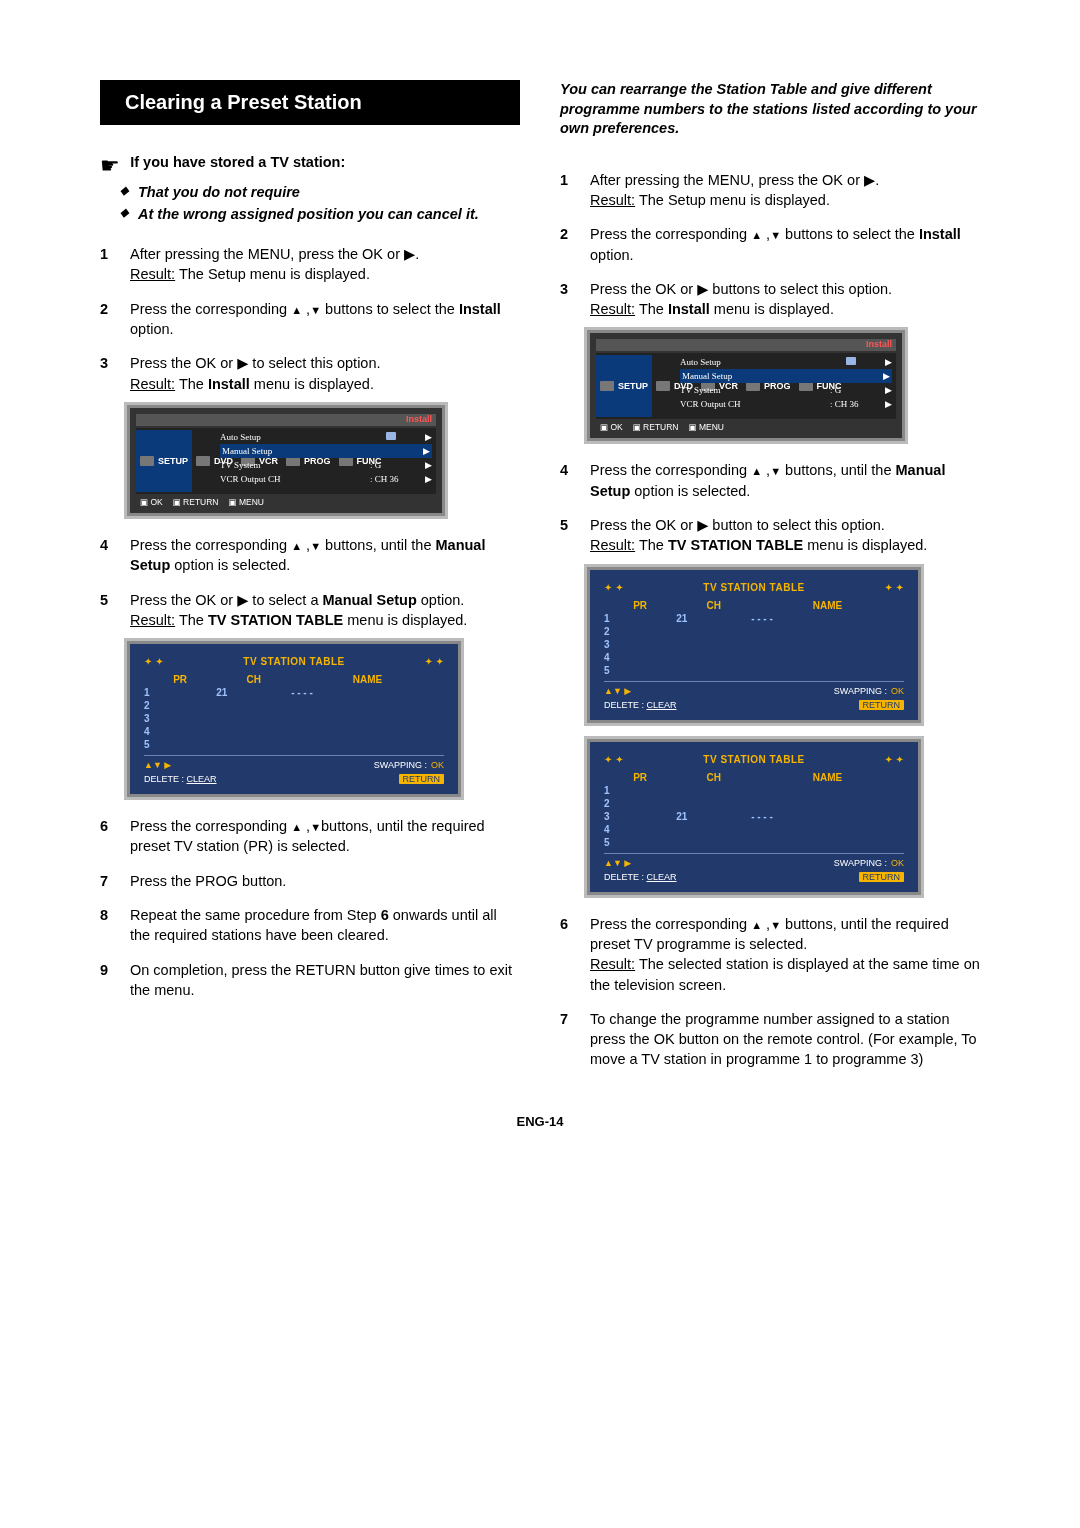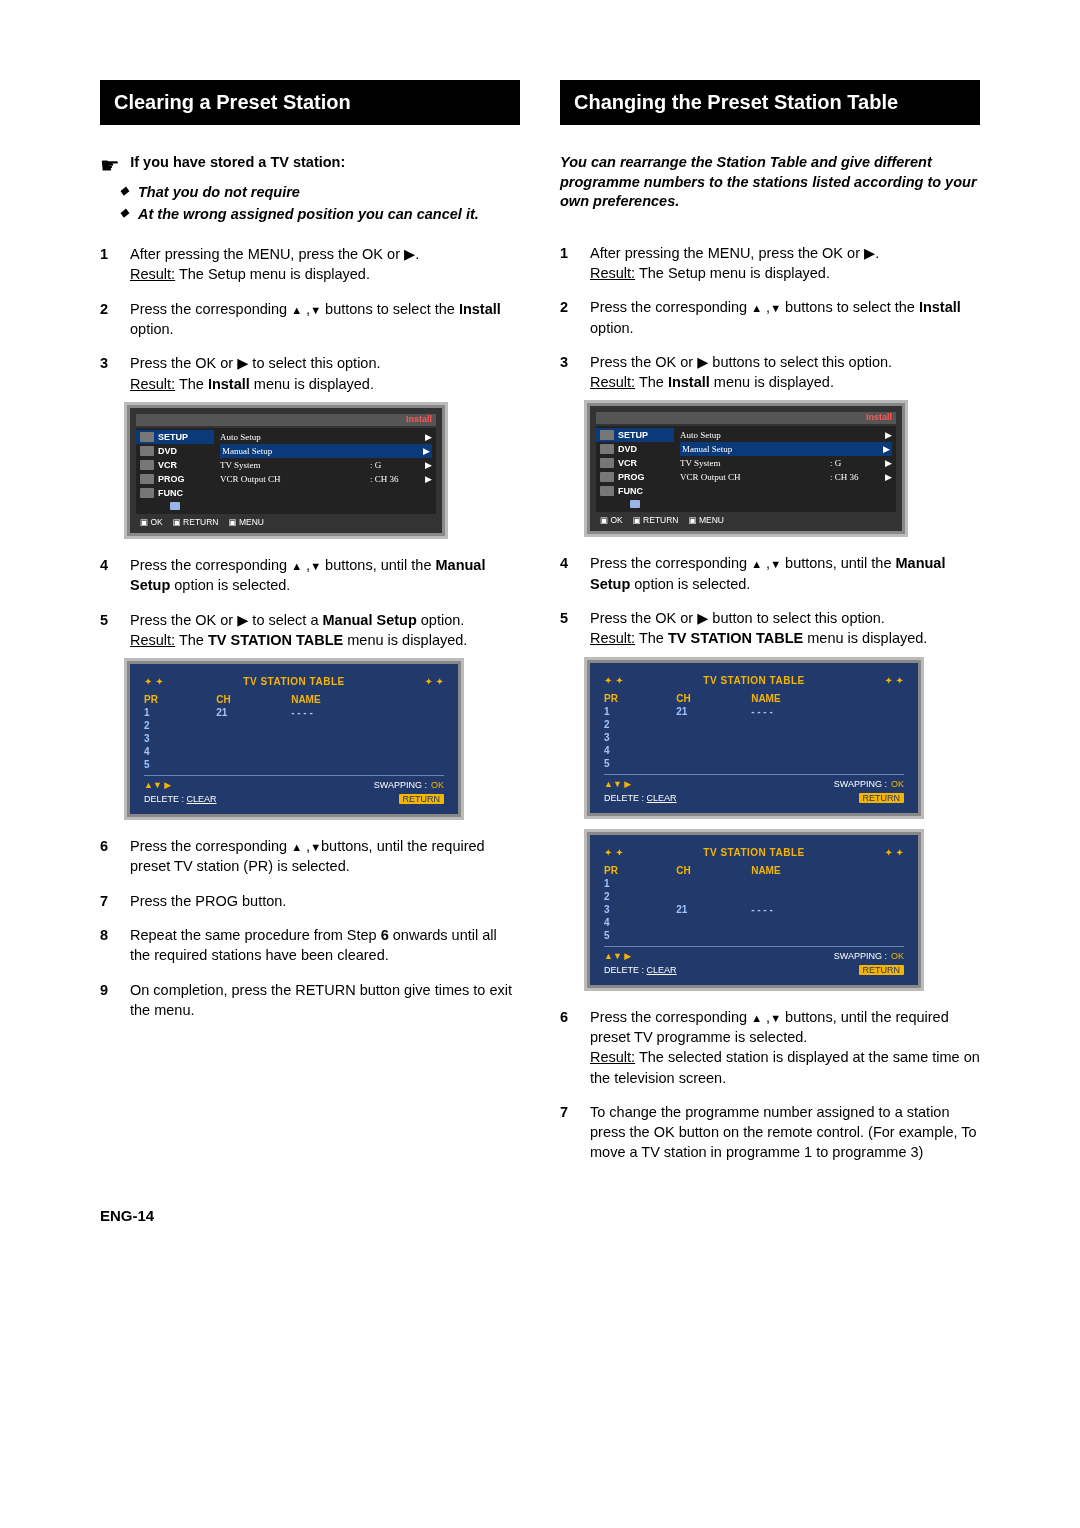--- a/index.html
+++ b/index.html
@@ -21,21 +21,21 @@
     gap: 40px;
   }
   .col {
     width: 50%;
   }
   .title-bar {
     background: #000;
     color: #fff;
     font-weight: bold;
     font-size: 20px;
-    padding: 10px 14px;
+    padding: 10px 25px;
     margin-bottom: 28px;
     line-height: 1.25;
   }
   .intro-block { margin-bottom: 20px; }
   .hand { font-size: 22px; margin-right: 6px; vertical-align: top; }
   .intro-italic { font-weight: bold; font-size: 14.5px; }
   .intro-block ul { margin: 4px 0 0 38px; padding: 0; }
   .intro-block li { list-style: none; position: relative; font-style: italic; font-weight: bold; font-size: 14.5px; line-height: 1.35; margin-bottom: 2px; }
   .intro-block li::before { content: "◆"; position: absolute; left: -18px; top: 0; font-size: 11px; }
   .intro-right { font-style: italic; font-weight: bold; font-size: 14.5px; line-height: 1.35; margin-bottom: 31px; }
@@ -56,21 +56,21 @@
   .osd .band {
     background: #555;
     height: 12px;
     margin-bottom: 2px;
     position: relative;
   }
   .osd .band .rlabel { position: absolute; right: 4px; top: 0; color: #f55; font-weight: bold; font-size: 9px; }
   .osd .body { display: flex; background: #222; }
   .osd .side {
     width: 78px;
-    display:flex; flex-direction:column;
+    display:flex; 
     padding: 2px 0;
   }
   .osd .side .tab { display:flex; align-items:center; gap:4px; padding:2px 4px; font-size:9px; font-weight:bold; }
   .osd .side .tab.sel { background:#0a3a7a; }
   .osd .side .tab .ic { width:14px; height:10px; background:#777; display:inline-block; border-radius:1px;}
   .osd .main { flex:1; padding:2px 4px 8px 6px; font-size:9px; }
   .osd .main .row { display:flex; align-items:center; height:14px;font-family:Liberation Serif, serif; }
   .osd .main .row .nm { flex:1; }
   .osd .main .row .vl { width:50px; }
   .osd .main .row .ar { width:12px; text-align:right; }
@@ -84,28 +84,28 @@
     background: #223a6b;
     padding: 12px 14px 10px 14px;
     box-shadow: 0 0 0 3px #888, 0 0 0 6px #bbb;
     color: #fff;
     font-size: 10px;
   }
   .tst .hdr { display:flex; align-items:center; margin-bottom:6px; }
   .tst .hdr .stars { color:#f5b400; font-size:10px; }
   .tst .hdr .ttl { flex:1; text-align:center; font-weight:bold; color:#f5b400; font-size:10px; letter-spacing:0.5px;}
   .tst table { border-collapse: collapse; width:100%; font-size:10px; }
-  .tst th { text-align:left; color:#f5b400; font-weight:bold; padding:1px 0; }
+  .tst th { text-align:center; color:#f5b400; font-weight:bold; padding:1px 0; }
   .tst td { color:#9fc3ff; padding:1px 0; font-weight:bold;}
   .tst .sep { border-top:1px solid #6a84b8; margin:4px 0; }
   .tst .ftr { display:flex; justify-content:space-between; font-size:9px; margin-top:4px;}
   .tst .ftr .lft::before{content:"▲▼ ▶";color:#f5b400;margin-right:4px;}
   .tst .ftr .rgt .box{background:#f5b400;color:#223a6b;padding:0 4px;border-radius:1px;margin-left:4px;}
   .tst .ftr .rgt .ok{color:#f5b400;margin-left:4px;}
-  .pagefoot { font-weight:bold; font-size:15px; margin-top:30px; }
+  .pagefoot { text-align:center; font-weight:bold; font-size:13px; margin-top:30px; }
 
   .osd .side .extra { height:12px; display:flex;justify-content:center;align-items:center;}
   .osd .side .extra .dot{width:10px;height:8px;background:#99b5e6;border-radius:1px;}
 </style>
 </head>
 <body>
 
 <div class="page">
   <div class="cols">
 
@@ -272,21 +272,20 @@
             <div class="steptxt">Repeat the same procedure from Step <b>6</b> onwards until all the required stations have been cleared.</div>
           </div>
         <div class="step">
             <div class="stepnum">9</div>
             <div class="steptxt">On completion, press the RETURN button give times to exit the menu.</div>
           </div>
       </div>
     </div>
 
     <div class="col">
-      <div class="title-bar">Changing the Preset Station Table</div>
 
       <div class="intro-right">You can rearrange the Station Table and give different programme numbers to the stations listed according to your own preferences.</div>
 
       <div class="steps">
         <div class="step">
             <div class="stepnum">1</div>
             <div class="steptxt">After pressing the MENU, press the OK or ▶.<br><u>Result:</u> The Setup menu is displayed.</div>
           </div>
         <div class="step">
             <div class="stepnum">2</div>

